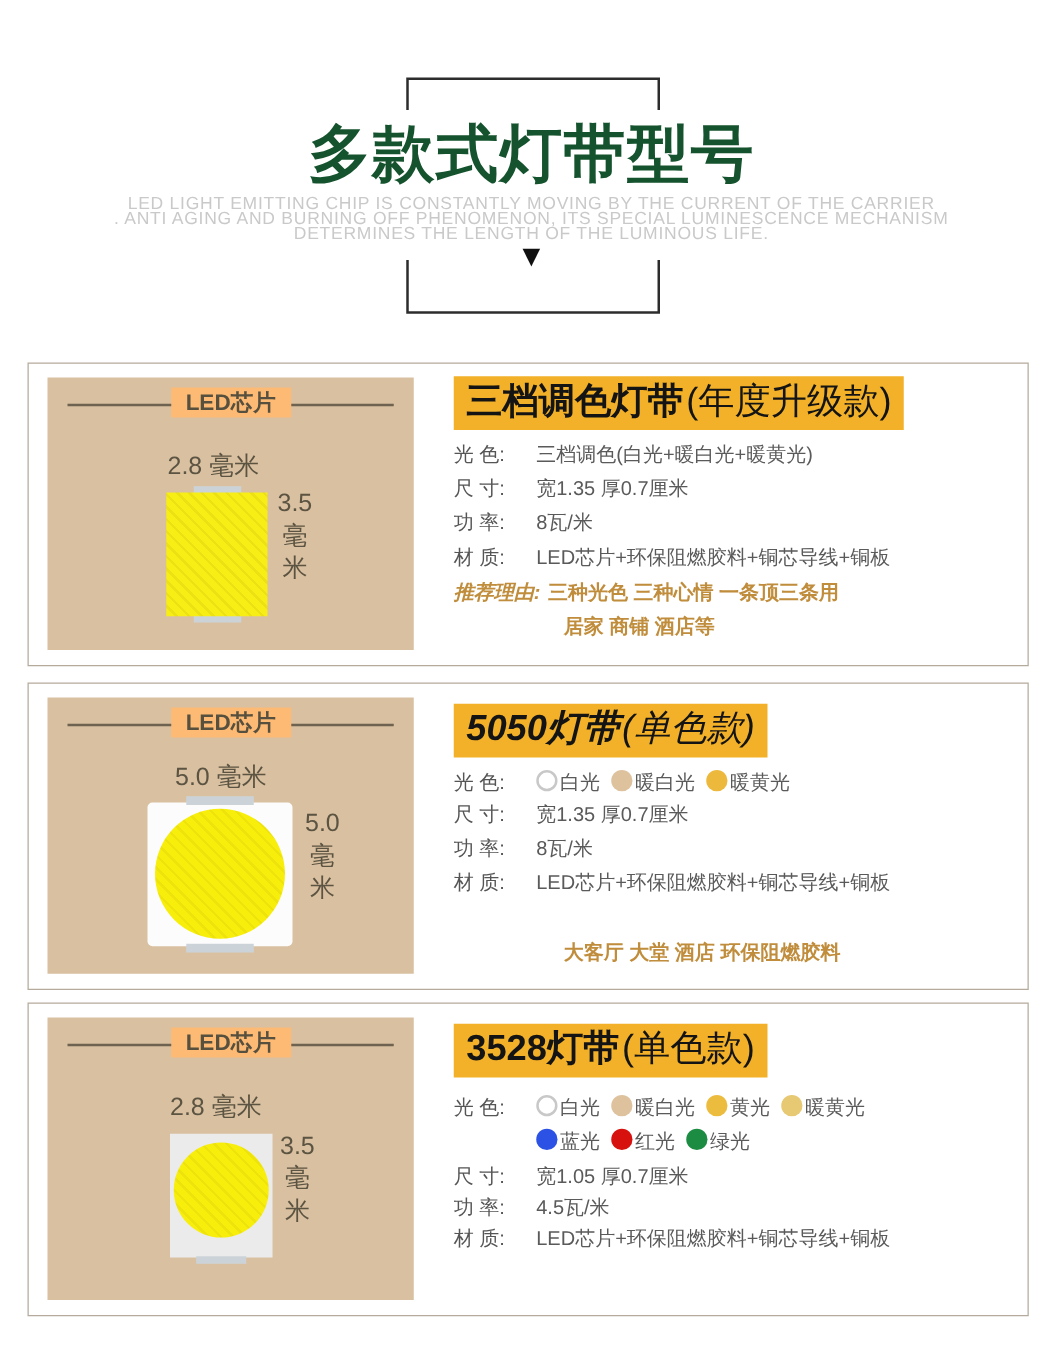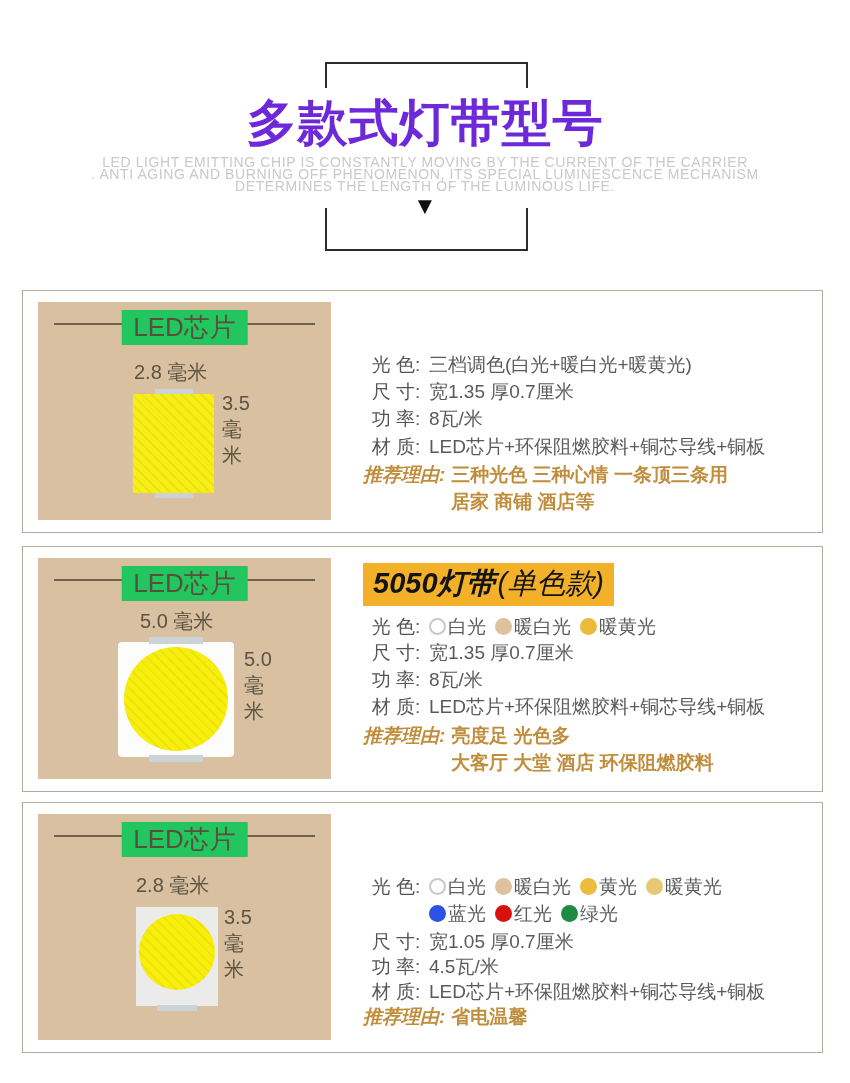--- a/index.html
+++ b/index.html
@@ -5,36 +5,36 @@
   html,body { margin:0; padding:0; }
   body {
     width:850px; height:1083px; position:relative; background:#ffffff;
     font-family:"Liberation Sans","DejaVu Sans",sans-serif;
     overflow:hidden;
   }
   
   .header { position:absolute; top:0; left:0; width:850px; height:285px; }
   .bracket { position:absolute; left:325px; top:62px; width:199px; height:185px; border:2px solid #2c2c2c; }
   .title-wrap { position:absolute; left:55px; right:55px; top:88px; background:#ffffff; text-align:center; padding:2px 0 16px; z-index:2; }
-  .main-title { font-size:50px; font-weight:900; color:#6d28d9; letter-spacing:1px; line-height:66px; margin:0; }
+  .main-title { font-size:50px; font-weight:900; color:#14532d; letter-spacing:1px; line-height:66px; margin:0; }
   .subtitle { font-size:14px; color:#c9c9c9; letter-spacing:0.6px; line-height:12px; }
   .down-arrow { position:absolute; top:194px; left:0; width:100%; text-align:center; font-size:24px; color:#101010; z-index:3; line-height:24px; }
 
   
   .card { position:absolute; left:22px; width:801px; background:#ffffff; border:1px solid #b5aa9b; box-sizing:border-box; }
   #card1 { top:290px; height:243px; }
   #card2 { top:546px; height:246px; }
   #card3 { top:802px; height:251px; }
 
   .chip-panel { position:absolute; left:15px; top:11px; width:293px; bottom:12px; background:#d9c0a1; }
   .panel-line { position:absolute; top:21px; left:16px; right:16px; border-top:2px solid #6e6250; }
-  .panel-title { position:absolute; top:8px; left:50%; transform:translateX(-50%); background:#22c55e; padding:0 12px; font-size:26px; color:#57503f; white-space:nowrap; z-index:1; }
+  .panel-title { position:absolute; top:8px; left:50%; transform:translateX(-50%); background:#fdba74; padding:0 12px; font-size:18px; color:#57503f; white-space:nowrap; z-index:1;font-weight:bold; }
 
   .dim-w { position:absolute; font-size:20px; color:#5c5442; white-space:nowrap; }
-  .dim-h { position:absolute; font-size:20px; color:#5c5442; line-height:26px; }
+  .dim-h { position:absolute; font-size:20px; color:#5c5442; line-height:26px; text-align:center; }
 
   .chip { position:absolute; }
   .tab { position:absolute; background:#cbd3d9; left:50%; transform:translateX(-50%); z-index:0; }
   .chip-body { position:relative; z-index:1; width:100%; height:100%; }
   .hatch-yellow {
     background:repeating-linear-gradient(45deg,#f7ee15 0px,#f7ee15 5px,#ece112 5px,#ece112 7px);
   }
   .chip1 { left:95px; top:92px; width:81px; height:99px; }
   .chip1 .tab { width:38px; height:6px; }
   .chip2 { left:80px; top:84px; width:116px; height:115px; background:#fcfcfc; border-radius:4px; }
@@ -43,21 +43,21 @@
     background:repeating-linear-gradient(45deg,#f8ee0c 0px,#f8ee0c 5px,#eee30a 5px,#eee30a 7px); }
   .chip3 { left:98px; top:93px; width:82px; height:99px; background:#ebebeb; }
   .chip3 .tab { width:40px; height:6px; }
   .chip3 .circle { position:absolute; left:3px; top:7px; width:76px; height:76px; border-radius:50%;
     background:repeating-linear-gradient(45deg,#f8ee0c 0px,#f8ee0c 5px,#eee30a 5px,#eee30a 7px); }
   .tab.top { top:-5px; } .tab.bot { bottom:-5px; }
 
   
   .badge { position:absolute; left:340px; background:#f2b129; color:#141414; font-size:29px; font-weight:bold; padding:3px 10px 6px; white-space:nowrap; line-height:34px; }
   .badge .suffix { font-weight:normal; margin-left:2px; }
-  .rc-row { position:absolute; left:340px; font-size:19px; color:#5a5a5a; white-space:nowrap; line-height:24px;text-align:center; }
+  .rc-row { position:absolute; left:340px; font-size:16px; color:#5a5a5a; white-space:nowrap; line-height:24px; }
   .spec-label { display:inline-block; width:66px; color:#555555; }
   .rec { color:#c08d3c; font-weight:bold; }
   .rec-label { margin-right:6px;font-style:italic; }
   .dot { display:inline-block; width:17px; height:17px; border-radius:50%; vertical-align:-2px; margin-right:2px; box-sizing:border-box; }
   .dot--white { background:#ffffff; border:2px solid #c8c8c8; }
   .light-item { margin-right:9px; }
 </style>
 </head>
 <body>
 
@@ -79,20 +79,23 @@
     <div class="chip chip1">
       <div class="tab top"></div>
       <div class="tab bot"></div>
       <div class="chip-body hatch-yellow"></div>
     </div>
     <div class="dim-h" style="left:184px; top:88px;">
       <div>3.5</div>
       <div>毫</div>
       <div>米</div>
     </div>
+  </div>
+  <div class="badge" style="top:10px;">
+    <span>三档调色灯带</span><span class="suffix">(年度升级款)</span>
   </div>
   <div class="rc-row" style="top:62px;">
     <span class="spec-label">光 色:</span><span>三档调色(白光+暖白光+暖黄光)</span>
   </div>
   <div class="rc-row" style="top:89px;">
     <span class="spec-label">尺 寸:</span><span>宽1.35 厚0.7厘米</span>
   </div>
   <div class="rc-row" style="top:116px;">
     <span class="spec-label">功 率:</span><span>8瓦/米</span>
   </div>
@@ -129,52 +132,49 @@
   </div>
   <div class="rc-row" style="top:94px;">
     <span class="spec-label">尺 寸:</span><span>宽1.35 厚0.7厘米</span>
   </div>
   <div class="rc-row" style="top:121px;">
     <span class="spec-label">功 率:</span><span>8瓦/米</span>
   </div>
   <div class="rc-row" style="top:148px;">
     <span class="spec-label">材 质:</span><span>LED芯片+环保阻燃胶料+铜芯导线+铜板</span>
   </div>
-  <div class="rc-row rec" style="top:177px;">
-    <span class="rec-label">推荐理由:</span><span>亮度足 光色多</span>
-  </div>
   <div class="rc-row rec" style="top:204px; left:428px;">大客厅 大堂 酒店 环保阻燃胶料</div>
 </div>
 
 <div class="card" id="card3">
   <div class="chip-panel">
     <div class="panel-line"></div>
     <div class="panel-title">LED芯片</div>
     <div class="dim-w" style="left:98px; top:58px;">2.8 毫米</div>
     <div class="chip chip3">
       <div class="tab bot"></div>
       <div class="circle"></div>
     </div>
     <div class="dim-h" style="left:186px; top:90px;">
       <div>3.5</div>
       <div>毫</div>
       <div>米</div>
     </div>
   </div>
+  <div class="badge" style="top:16px;">
+    <span>3528灯带</span><span class="suffix">(单色款)</span>
+  </div>
   <div class="rc-row" style="top:72px;">
     <span class="spec-label">光 色:</span><span class="light-item"><span class="dot dot--white"></span><span>白光</span></span><span class="light-item"><span class="dot" style="background-color: rgb(221, 194, 157);"></span><span>暖白光</span></span><span class="light-item"><span class="dot" style="background-color: rgb(236, 188, 62);"></span><span>黄光</span></span><span class="light-item"><span class="dot" style="background-color: rgb(231, 200, 115);"></span><span>暖黄光</span></span>
   </div>
   <div class="rc-row" style="top:99px; left:406px;">
     <span class="light-item"><span class="dot" style="background-color: rgb(43, 82, 229);"></span><span>蓝光</span></span><span class="light-item"><span class="dot" style="background-color: rgb(214, 17, 14);"></span><span>红光</span></span><span class="light-item"><span class="dot" style="background-color: rgb(29, 140, 67);"></span><span>绿光</span></span>
   </div>
   <div class="rc-row" style="top:127px;">
     <span class="spec-label">尺 寸:</span><span>宽1.05 厚0.7厘米</span>
   </div>
   <div class="rc-row" style="top:152px;">
     <span class="spec-label">功 率:</span><span>4.5瓦/米</span>
   </div>
   <div class="rc-row" style="top:177px;">
     <span class="spec-label">材 质:</span><span>LED芯片+环保阻燃胶料+铜芯导线+铜板</span>
   </div>
-  <div class="rc-row rec" style="top:202px;">
-    <span class="rec-label">推荐理由:</span><span>省电温馨</span>
-  </div>
 </div>
 
 </body></html>

